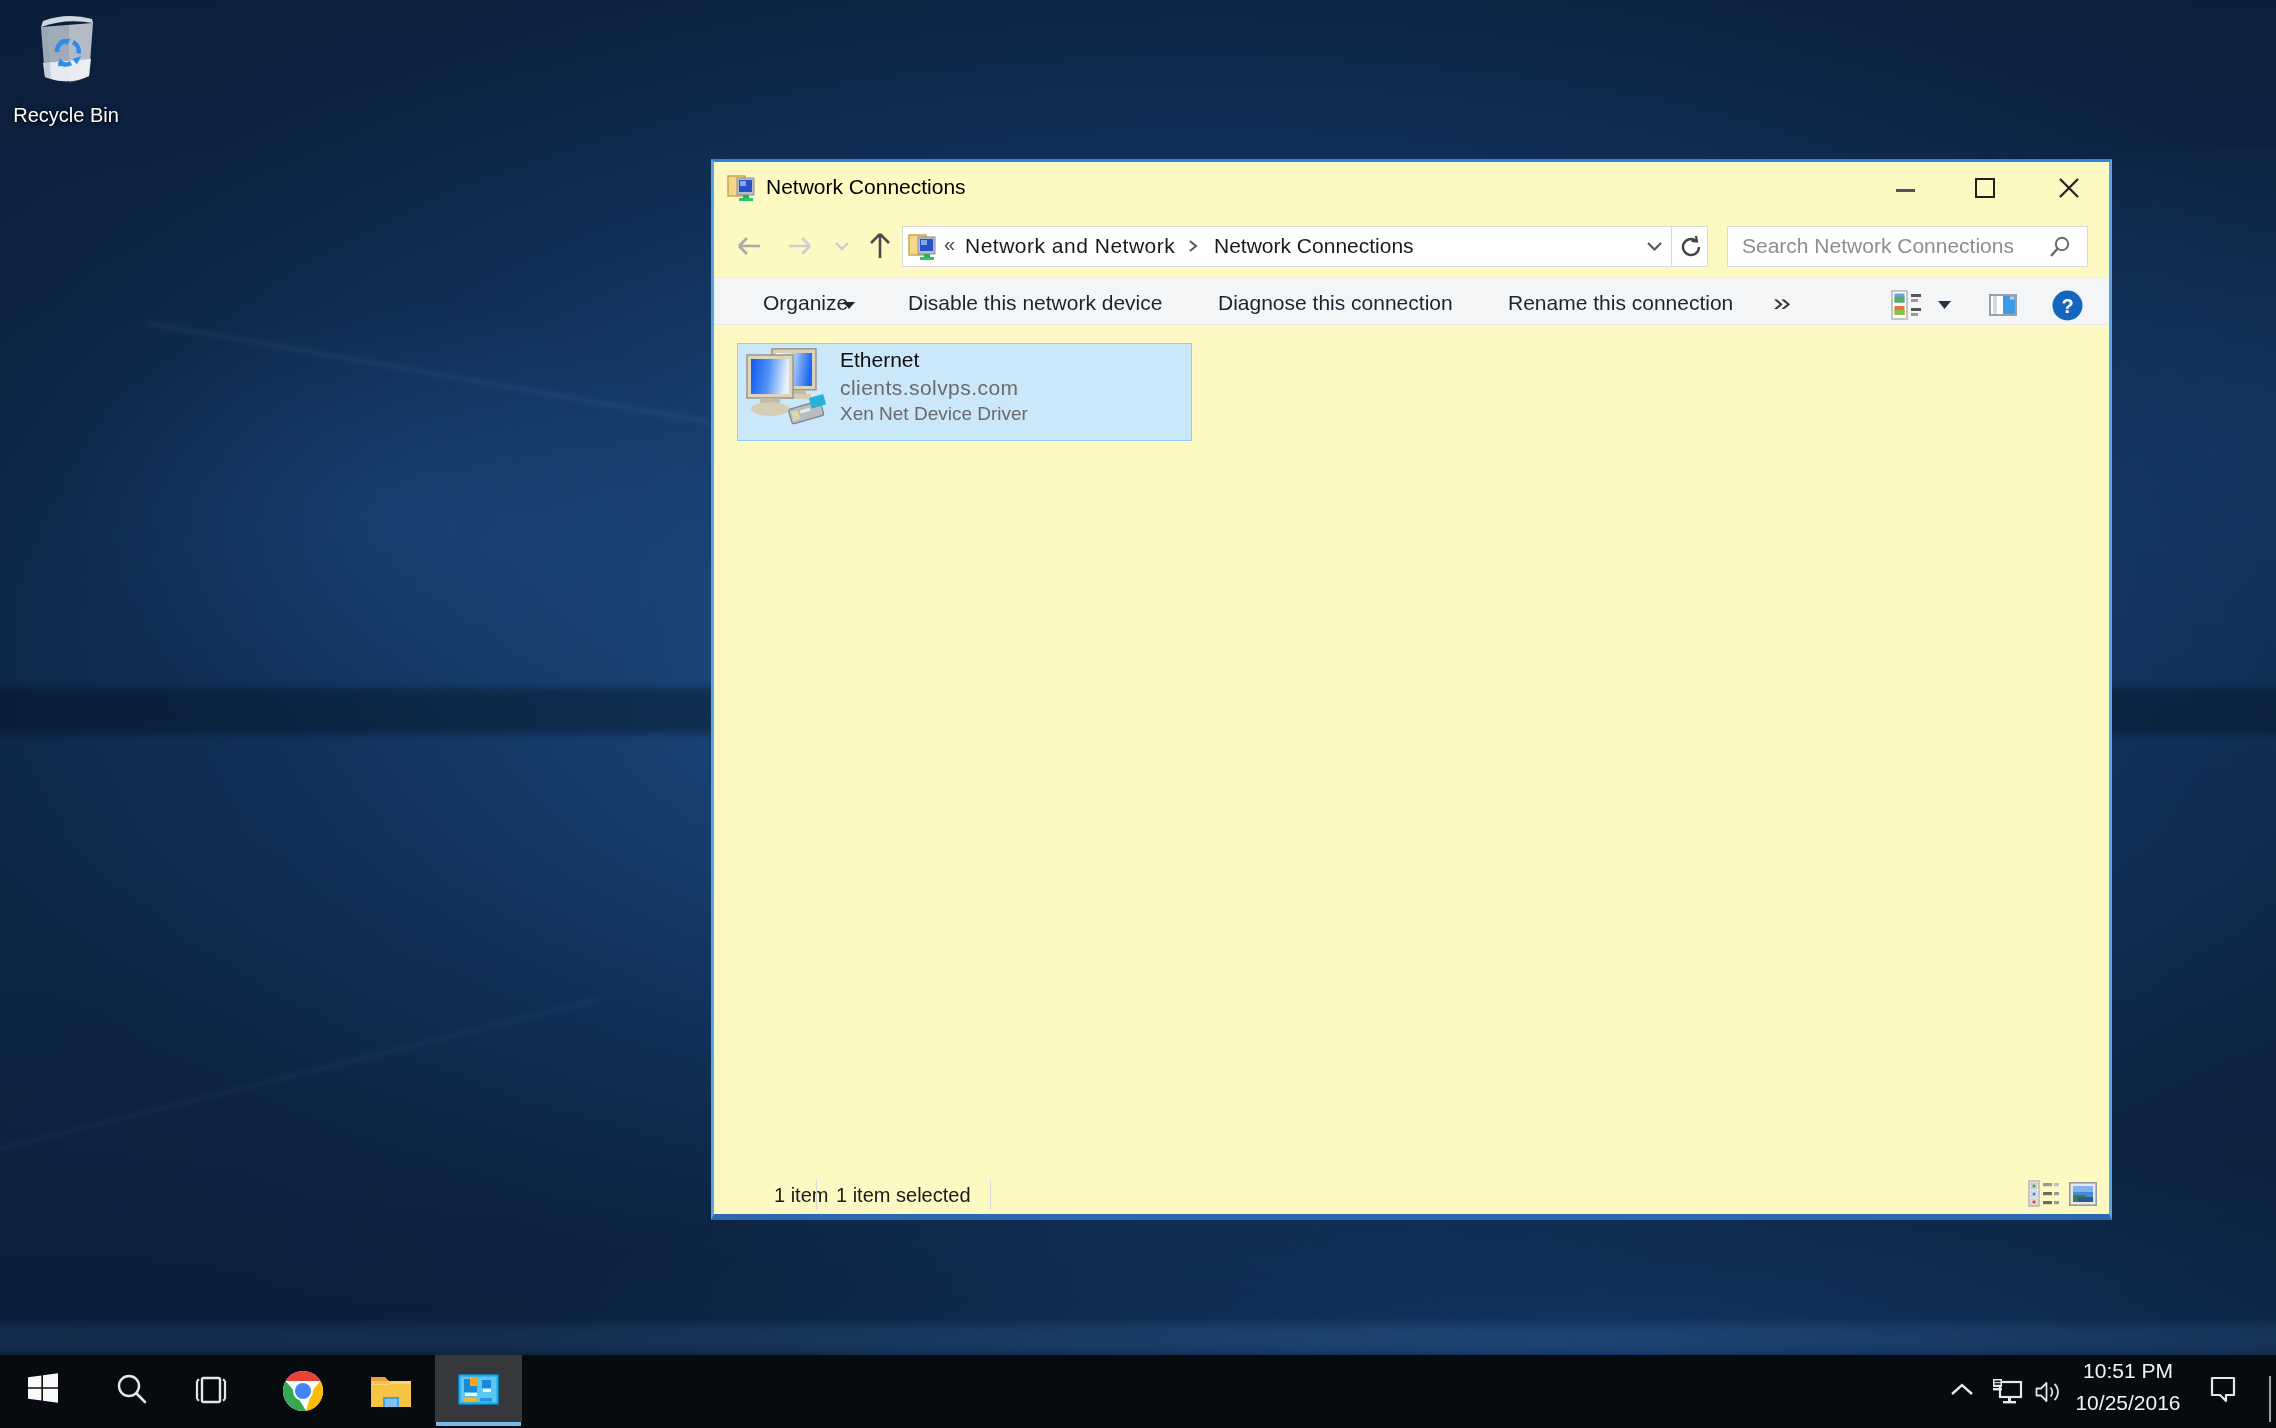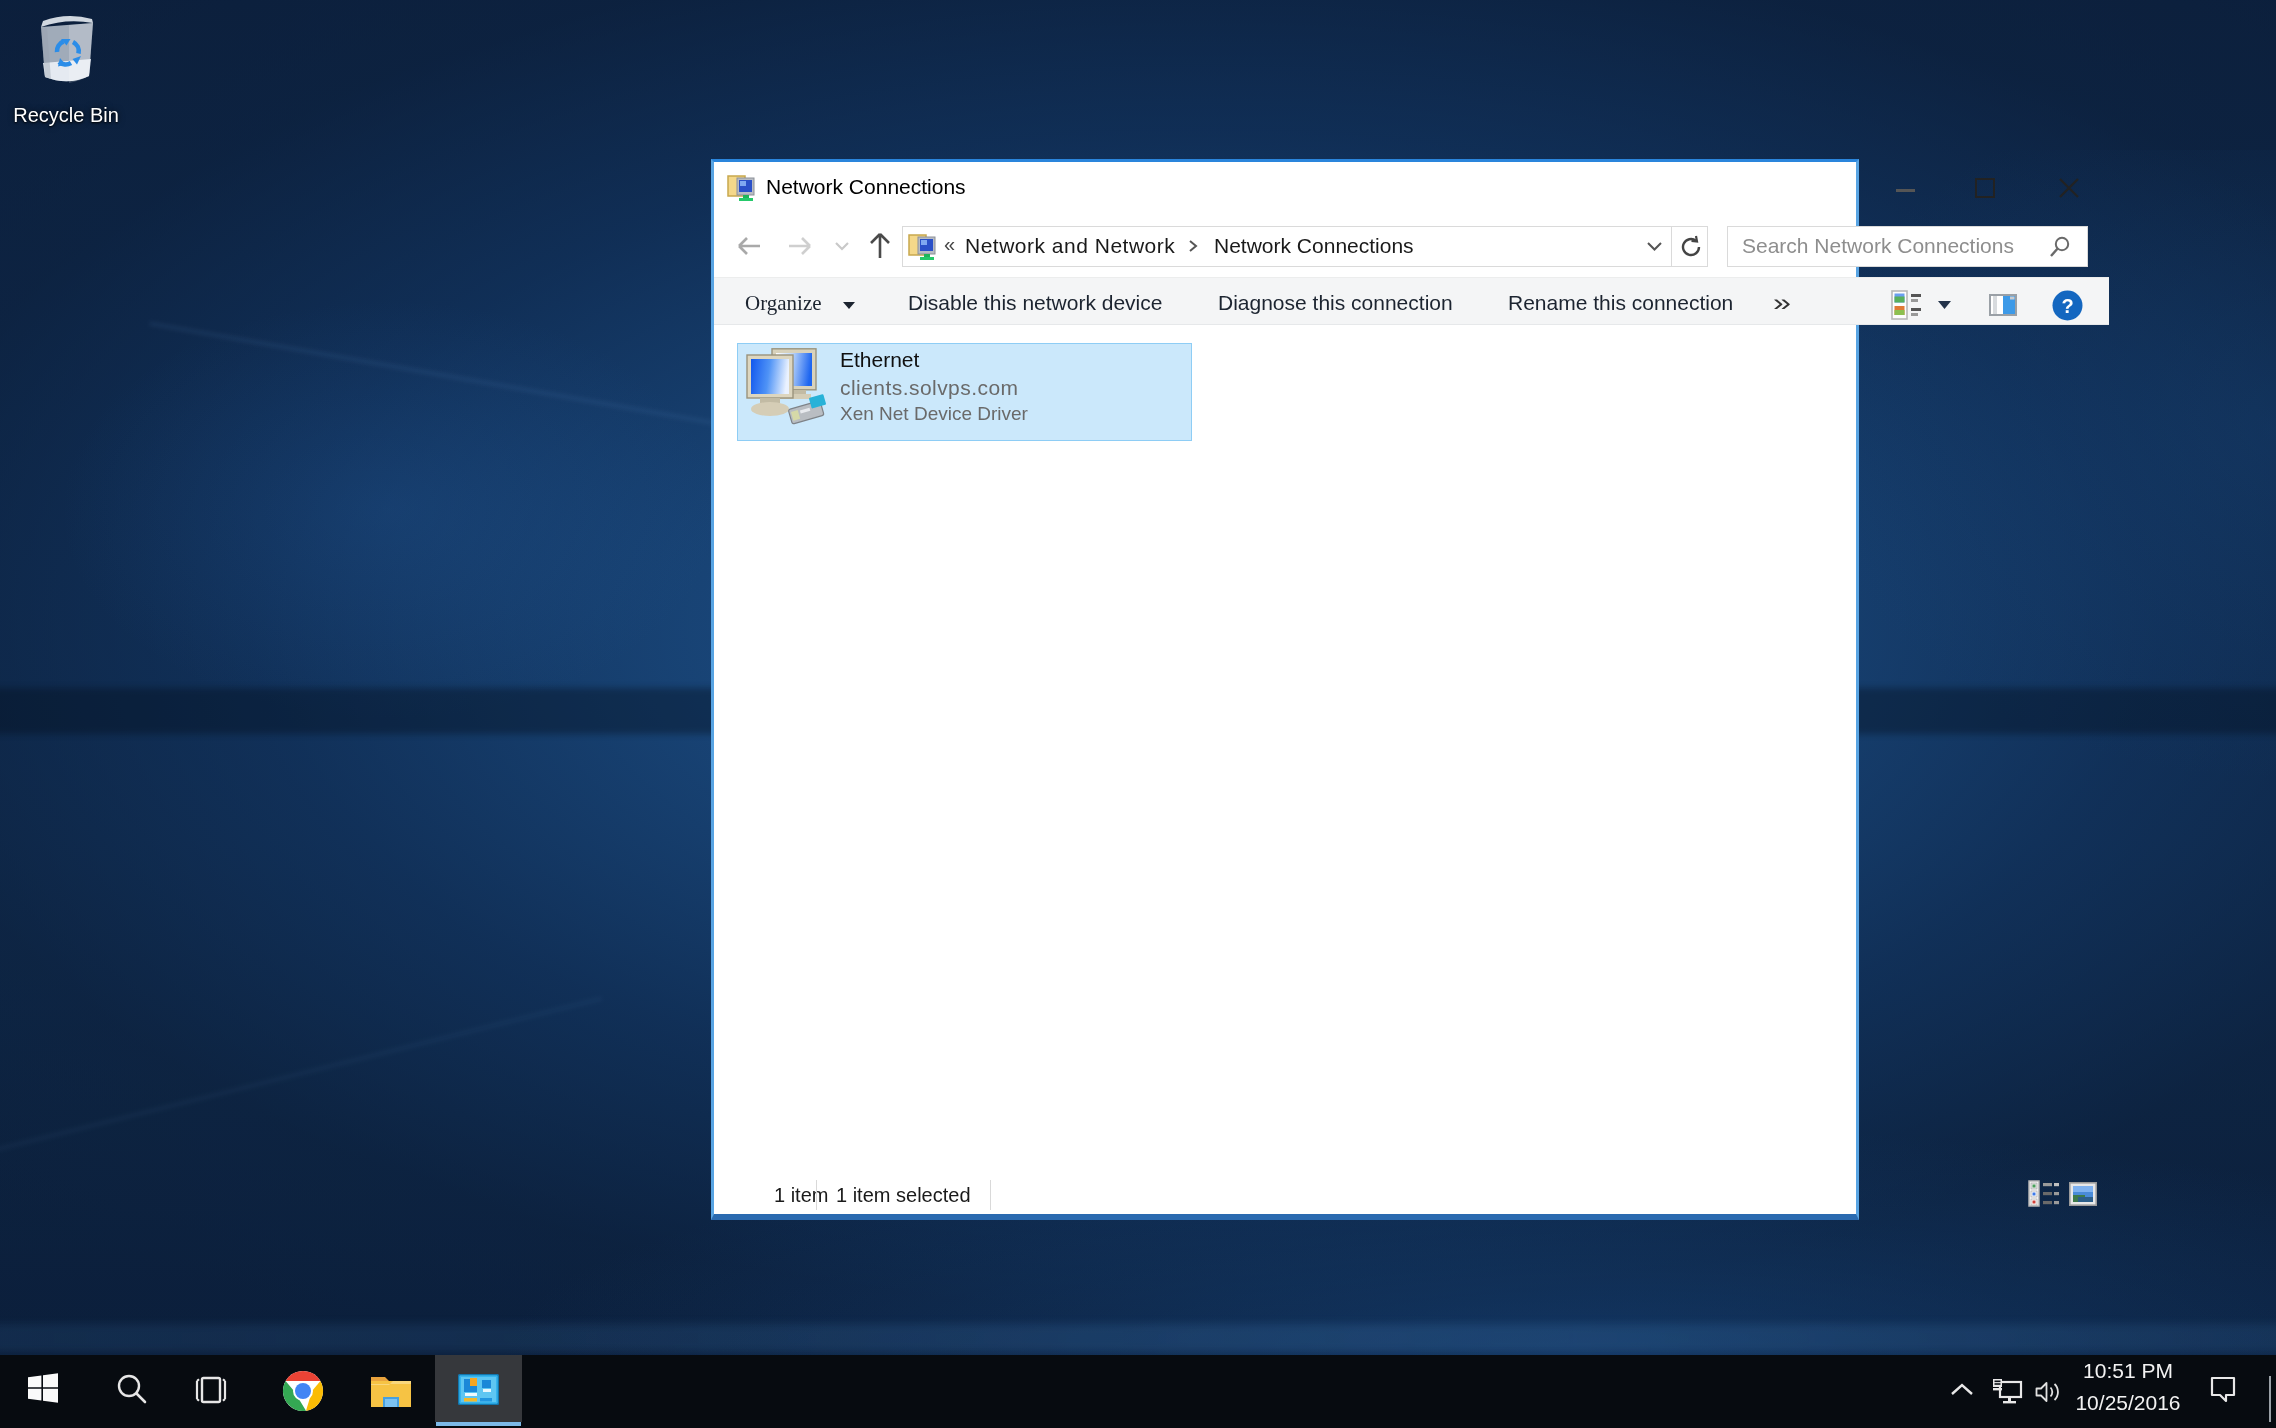--- a/index.html
+++ b/index.html
@@ -12,21 +12,21 @@
 #wall { left:0; top:0; width:2276px; height:1355px;
   background:
     radial-gradient(72% 62% at 53% 46%,
       rgba(34,92,156,0.85) 0%, rgba(26,73,126,0.8) 32%,
       rgba(17,50,92,0.72) 58%, rgba(12,32,60,0.55) 82%, rgba(10,26,50,0.4) 100%),
     linear-gradient(180deg, #0d2343 0%, #0f2a4e 42%, #102c50 62%, #0e2747 82%, #0c2242 100%);
 }
 .beam { position:absolute; }
 
 
-#win { left:711px; top:159px; width:1148px; height:1061px; background:#ffffff;
+#win { left:711px; top:159px; width:1401px; height:1061px; background:#fef9c3;
   border-left:3px solid #58a4e3; border-right:3px solid #58a4e3;
   border-top:3px solid #2a85dc; border-bottom:6px solid #2a6ab0; }
 #win .t { position:absolute; white-space:pre; }
 
 
 #bar { left:0; top:1355px; width:2276px; height:73px; background:#070b10; }
 </style>
 </head>
 <body>
 <div id="screen">
@@ -114,21 +114,21 @@
     </svg>
 
     <div class="abs" style="left:1013px;top:64px;width:361px;height:41px;background:#fff;border:1px solid #dadada;"></div>
     <div class="t" id="searchph" style="left:1028px;top:72px;font-size:21px;color:#8e8e8e;text-align:center;">Search Network Connections</div>
     <svg class="abs" style="left:1334px;top:73px;" width="24" height="24" viewBox="0 0 24 24">
       <circle cx="14" cy="9" r="6.2" stroke="#6a6a6a" stroke-width="2" fill="none"></circle>
       <path d="M9.6,13.5 L3,21" stroke="#6a6a6a" stroke-width="2.4"></path>
     </svg>
 
     <div class="abs" style="left:0px;top:115px;width:1395px;height:48px;background:#f4f5f6;border-top:1px solid #eceded;border-bottom:1px solid #e6e8ea;"></div>
-    <div class="t" id="tb1" style="left:31px;top:129px;font-size:21px;color:#1c2430;font-family:Liberation Serif, serif;">Organize</div>
+    <div class="t" id="tb1" style="left:49px;top:129px;font-size:21px;color:#1c2430;">Organize</div>
     <svg class="abs" style="left:128px;top:139px;" width="14" height="9" viewBox="0 0 14 9">
       <path d="M1,1 L7,8 L13,1 Z" fill="#1c2430"></path>
     </svg>
     <div class="t" id="tb2" style="left:194px;top:129px;font-size:21px;color:#1c2430;">Disable this network device</div>
     <div class="t" id="tb3" style="left:504px;top:129px;font-size:21px;color:#1c2430;">Diagnose this connection</div>
     <div class="t" id="tb4" style="left:794px;top:129px;font-size:21px;color:#1c2430;">Rename this connection</div>
     <div class="t" style="left:1059px;top:127px;font-size:24px;color:#333;transform:scaleX(1.35);transform-origin:left center;">»</div>
 
     <svg class="abs" style="left:1177px;top:128px;" width="32" height="30" viewBox="0 0 32 30">
       <rect x="1" y="1" width="15" height="28" fill="#fdfdfd" stroke="#b8b8b8" stroke-width="1.6"></rect>

